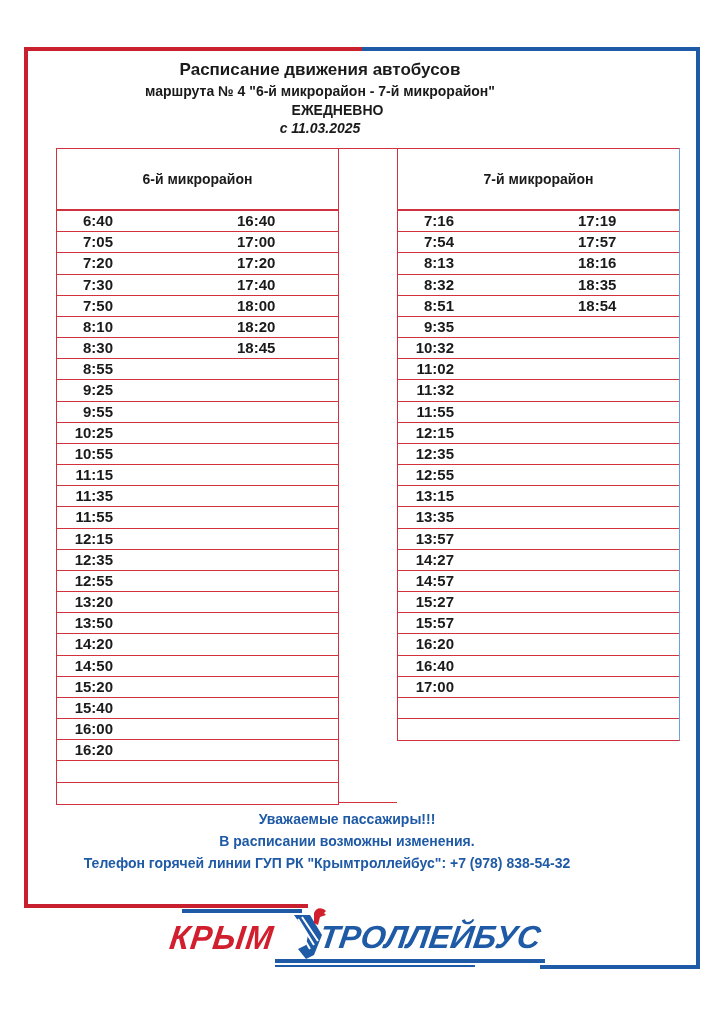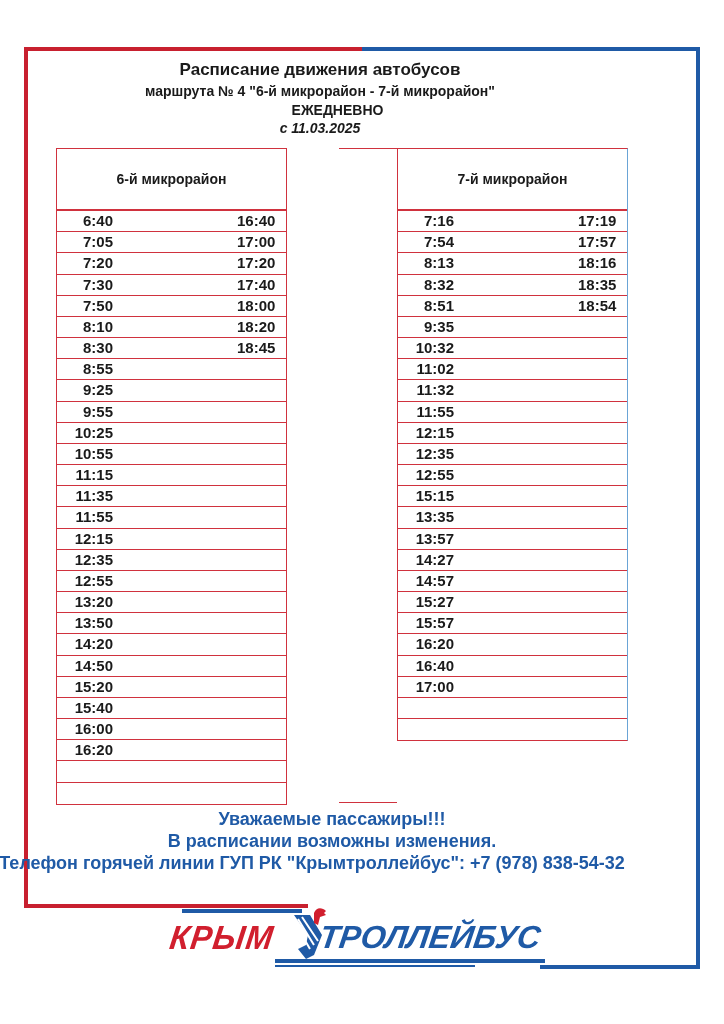--- a/index.html
+++ b/index.html
@@ -15,37 +15,37 @@
   .frame-blue-bottom { position: absolute; left: 540px; top: 965px; width: 160px; height: 4px; background: #1f5aa6; }
 
   
   .header { position: absolute; left: 28px; top: 58px; width: 584px; text-align: center; }
   .title { font-size: 17px; font-weight: bold; line-height: 24px; }
   .subtitle { font-size: 14px; font-weight: bold; line-height: 19px; }
   .daily { font-size: 14px; font-weight: bold; line-height: 18px; margin-left: 35px; }
   .date { font-size: 14px; font-weight: bold; line-height: 19px; font-style: italic; }
 
   
-  .table { position: absolute; top: 148px; width: 231px; border: 1px solid #d0323e; box-sizing: border-box; }
+  .table { position: absolute; top: 148px; width: 283px; border: 1px solid #d0323e; box-sizing: border-box; }
   .table.left { left: 56px; }
   .table.right { left: 397px; border-right-color: #6aa4d6; }
   .table .thead { height: 62px; display: flex; align-items: center; justify-content: center;
                   font-size: 14px; font-weight: bold; border-bottom: 2px solid #d0323e; box-sizing: border-box; }
   .table .row { height: 21.18px; box-sizing: border-box; border-bottom: 1.5px solid #d0323e; position: relative;
                 font-size: 15px; font-weight: bold; line-height: 20px; }
   .table .row:last-child { border-bottom: none; }
   .row .c1 { position: absolute; left: 0; width: 56px; text-align: right; top: 0; }
   .row .c2 { position: absolute; left: 180px; top: 0; }
 
   .gap-col { position: absolute; left: 339px; top: 148px; width: 58px; height: 655px;
              border: 1px solid #d0323e; border-left: none; border-right: none; box-sizing: border-box; }
 
   
   .notice { position: absolute; left: 28px; top: 808px; width: 608px; text-align: center; color: #1f5aa6;
-            font-weight: bold; font-size: 18px; }
+            font-weight: bold; font-size: 14px; padding-left: 15px; }
   .notice div { line-height: 22px; }
   .notice .hotline { margin-left: -40px; }
 
   
   .logo { position: absolute; left: 170px; top: 905px; width: 390px; height: 70px; }
   .logo-line-top { position: absolute; left: 12px; top: 4px; width: 120px; height: 4px; background: #1f5aa6; }
   .logo-line-bot { position: absolute; left: 105px; top: 54px; width: 270px; height: 4px; background: #1f5aa6; }
   .logo-line-bot2 { position: absolute; left: 105px; top: 60px; width: 200px; height: 2px; background: #1f5aa6; }
   .logo-krym { position: absolute; left: 0px; top: 14px; font-size: 32px; font-weight: bold; font-style: italic;
                color: #d11f2e; letter-spacing: 1px; transform: scaleY(1.05) skewX(-8deg); }
@@ -239,21 +239,21 @@
       </div>
       <div class="row">
         <span class="c1">12:35</span>
         <span class="c2"></span>
       </div>
       <div class="row">
         <span class="c1">12:55</span>
         <span class="c2"></span>
       </div>
       <div class="row">
-        <span class="c1">15:15</span>
+        <span class="c1">13:15</span>
         <span class="c2"></span>
       </div>
       <div class="row">
         <span class="c1">13:35</span>
         <span class="c2"></span>
       </div>
       <div class="row">
         <span class="c1">13:57</span>
         <span class="c2"></span>
       </div>

